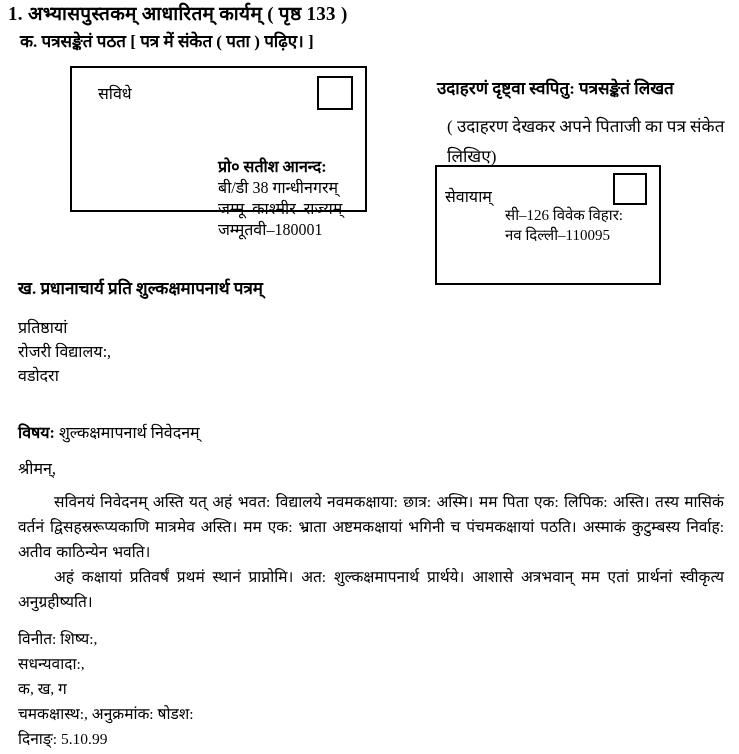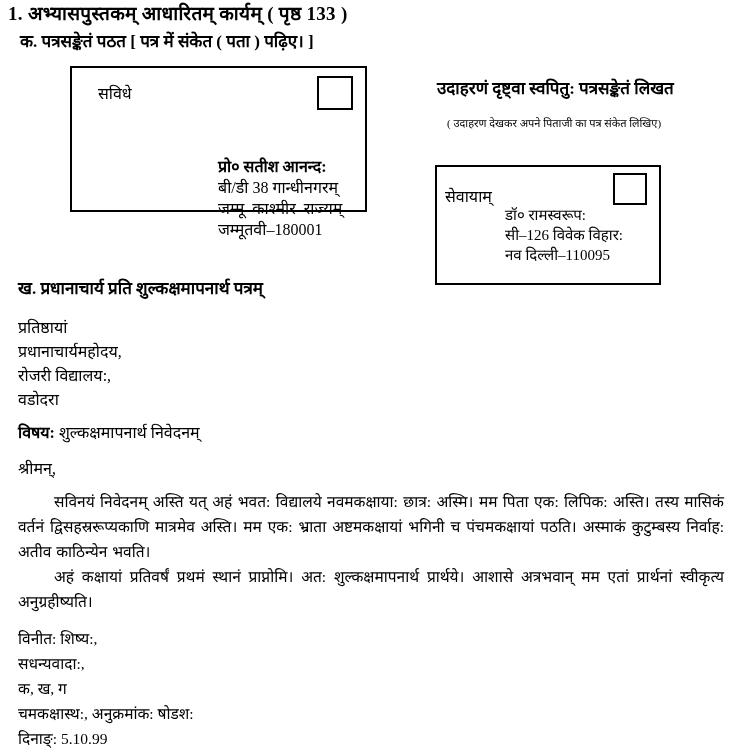--- a/index.html
+++ b/index.html
@@ -112,22 +112,22 @@
   
   #example-heading {
     left: 437px;
     top: 80px;
     font-size: 17px;
     font-weight: 700;
   }
   #example-note {
     left: 447px;
     top: 112px;
-    font-size: 11px;
-    line-height: 22px;
+    font-size: 17px;
+    line-height: 30px;
     white-space: normal;
     width: 280px;
   }
 
   
   #part-b-title {
     left: 18px;
     top: 280px;
     font-size: 17px;
     font-weight: 700;
@@ -199,31 +199,29 @@
 
   <div class="txt" id="example-note">( उदाहरण देखकर अपने पिताजी का पत्र संकेत लिखिए)</div>
 
   <div class="envelope" id="envelope-2">
 
     <div class="stamp-box" id="stamp-2"></div>
 
     <div class="env-label" id="env2-label">सेवायाम्</div>
 
     <div class="env-address" id="env2-address">
-      <div class="addr-line">डॉ० रामस्वरूप:</div>
       <div class="addr-line">सी–126 विवेक विहार:</div>
       <div class="addr-line">नव दिल्ली–110095</div>
     </div>
   </div>
 
   <div class="txt" id="part-b-title">ख. प्रधानाचार्य प्रति शुल्कक्षमापनार्थ पत्रम्</div>
 
   <div class="txt" id="letter-to">
     <div>प्रतिष्ठायां</div>
-    <div>प्रधानाचार्यमहोदय,</div>
     <div>रोजरी विद्यालय:,</div>
     <div>वडोदरा</div>
   </div>
 
   <div class="txt" id="subject-line">
     <span class="bold">विषय:</span>
     <span>शुल्कक्षमापनार्थ निवेदनम्</span>
   </div>
 
   <div class="txt" id="salutation">श्रीमन्,</div>

